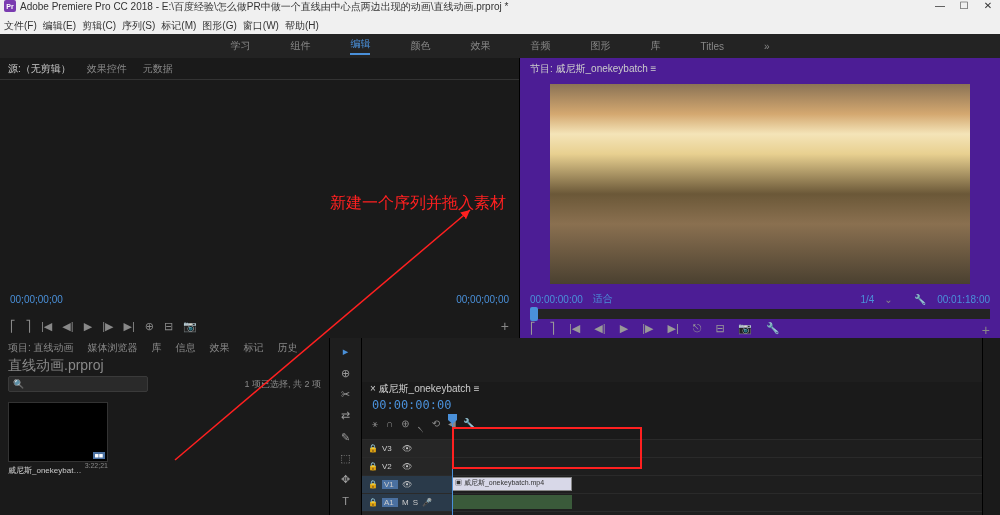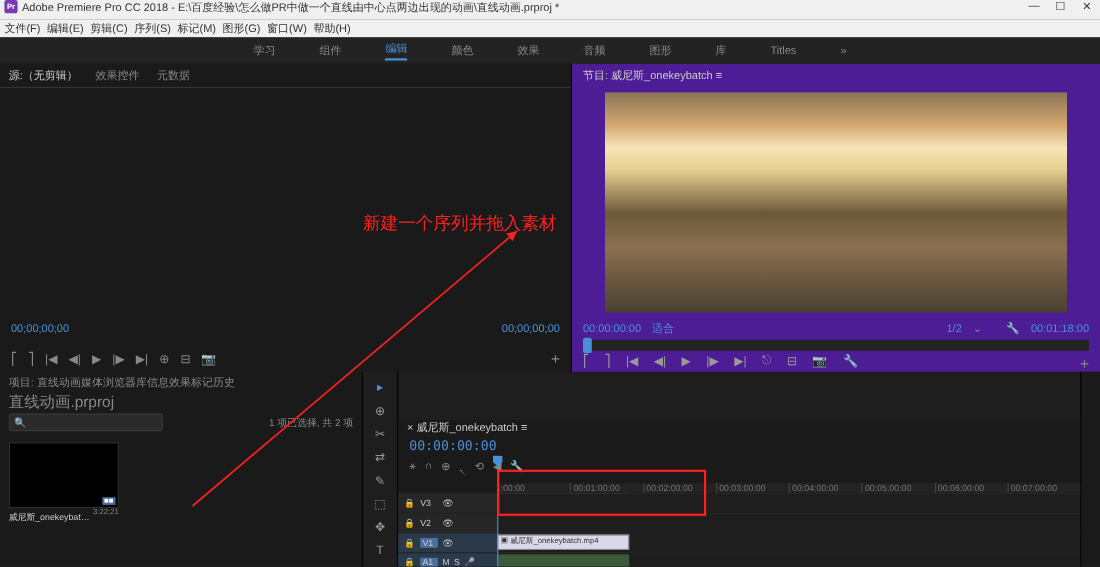--- a/index.html
+++ b/index.html
@@ -45,21 +45,21 @@
 .pc-scrub { height: 10px; background: #232323; margin: 3px 0; position: relative; }
 .pc-scrub .playhead { position: absolute; left: 0; top: -2px; width: 8px; height: 14px; background: #4a90d9; border-radius: 2px; }
 .pc-transport { display: flex; justify-content: center; gap: 14px; font-size: 11px; color: #999; }
 .pc-transport span { cursor: pointer; }
 
 
 .lower-area { display: flex; height: 177px; }
 
 
 .project-panel { width: 330px; background: #1a1a1a; border-right: 1px solid #000; display: flex; flex-direction: column; }
-.proj-tabs { height: 20px; display: flex; align-items: center; padding: 0 8px; font-size: 10px; color: #888; }
+.proj-tabs { height: 20px; display: flex; align-items: center; gap: 14px; padding: 0 8px; font-size: 10px; color: #888; }
 .proj-tabs span { cursor: pointer; }
 .proj-sub { height: 16px; padding: 0 8px; font-size: 14px; color: #888; display:flex; align-items:center; }
 .proj-search-row { height: 20px; display: flex; align-items: center; padding: 0 8px; gap: 8px; }
 .proj-search { flex: 0 0 140px; height: 16px; background: #2a2a2a; border: 1px solid #3a3a3a; border-radius: 2px; color: #888; font-size: 9px; padding: 0 4px; }
 .proj-info { margin-left: auto; font-size: 9px; color: #888; }
 .proj-bins { flex: 1; display: flex; gap: 10px; padding: 8px; }
 .bin-item { width: 100px; }
 .bin-thumb { width: 100px; height: 60px; background: #000; border: 1px solid #333; position: relative; }
 .bin-thumb.video { background: linear-gradient(to bottom, #8b7355 0%, #d4a870 20%, #f4e4b8 35%, #6b5838 60%, #4a4030 100%); }
 .bin-badge { position: absolute; bottom: 2px; right: 2px; background: #4a70a0; color: #fff; font-size: 7px; padding: 0 2px; }
@@ -168,21 +168,21 @@
   </div>
 
   <div class="program-panel">
     <div class="program-header">节目: 威尼斯_onekeybatch ≡</div>
     <div class="program-video"></div>
     <div class="program-controls">
       <div class="pc-row1">
         <span>00:00:00:00</span>
         <span>适合</span>
         <span class="spacer"></span>
-        <span>1/2</span>
+        <span>1/4</span>
         <span style="color:#888">⌄</span>
         <span style="color:#888; margin-left:12px;">🔧</span>
         <span>00:01:18:00</span>
       </div>
       <div class="pc-scrub">
         <div class="playhead"></div>
       </div>
       <div class="pc-transport">
         <span>⎡</span>
         <span>⎤</span>
@@ -251,30 +251,20 @@
     <div class="tl-timecode">00:00:00:00</div>
     <div class="tl-options">
       <span>⚹</span>
       <span>∩</span>
       <span>⊕</span>
       <span>৲</span>
       <span>⟲</span>
       <span>◀</span>
       <span>🔧</span>
     </div>
-    <div class="tl-ruler">
-      <div class="tick">:00:00</div>
-      <div class="tick">00:01:00:00</div>
-      <div class="tick">00:02:00:00</div>
-      <div class="tick">00:03:00:00</div>
-      <div class="tick">00:04:00:00</div>
-      <div class="tick">00:05:00:00</div>
-      <div class="tick">00:06:00:00</div>
-      <div class="tick">00:07:00:00</div>
-    </div>
     <div class="tl-workarea">
         <div class="wa-bar"></div>
       </div>
     <div class="tl-tracks">
       <div class="tl-track">
         <div class="tl-track-head">
             <span class="tl-lock">🔒</span>
             <span class="tl-name">V3</span>
             <span class="tl-eye">👁</span>
           </div>

